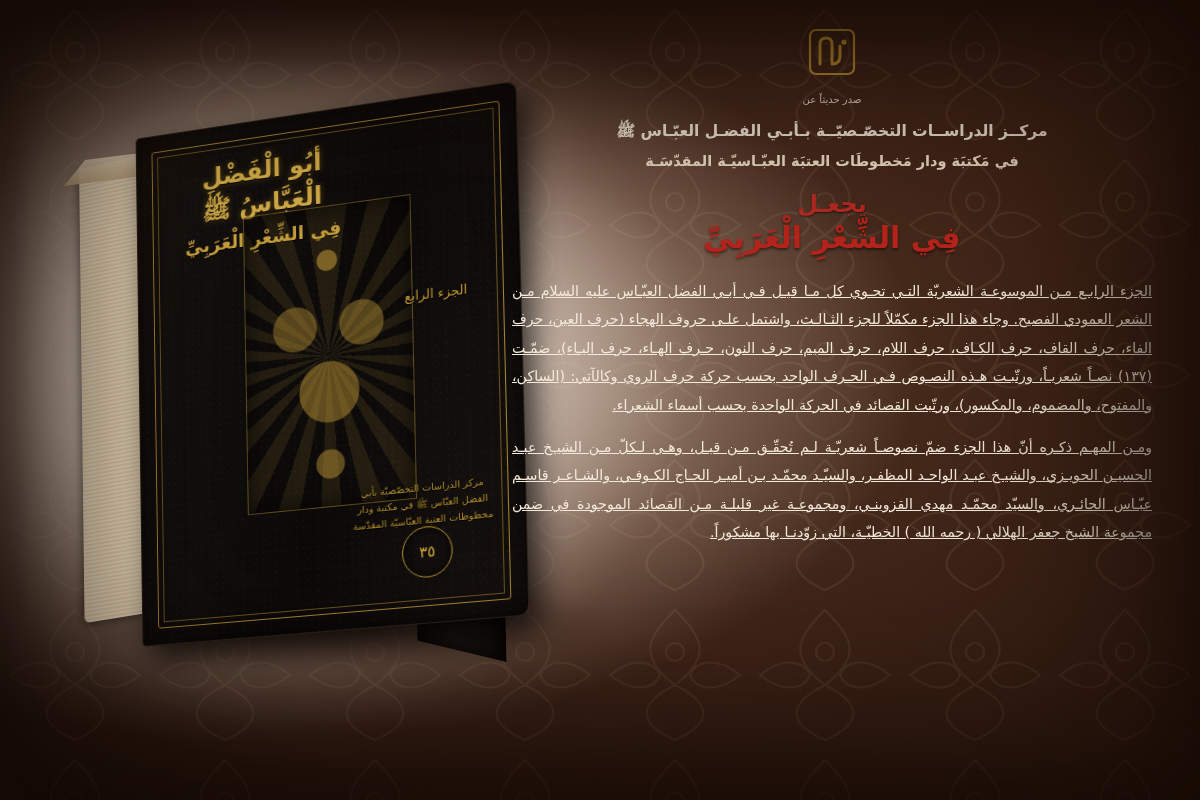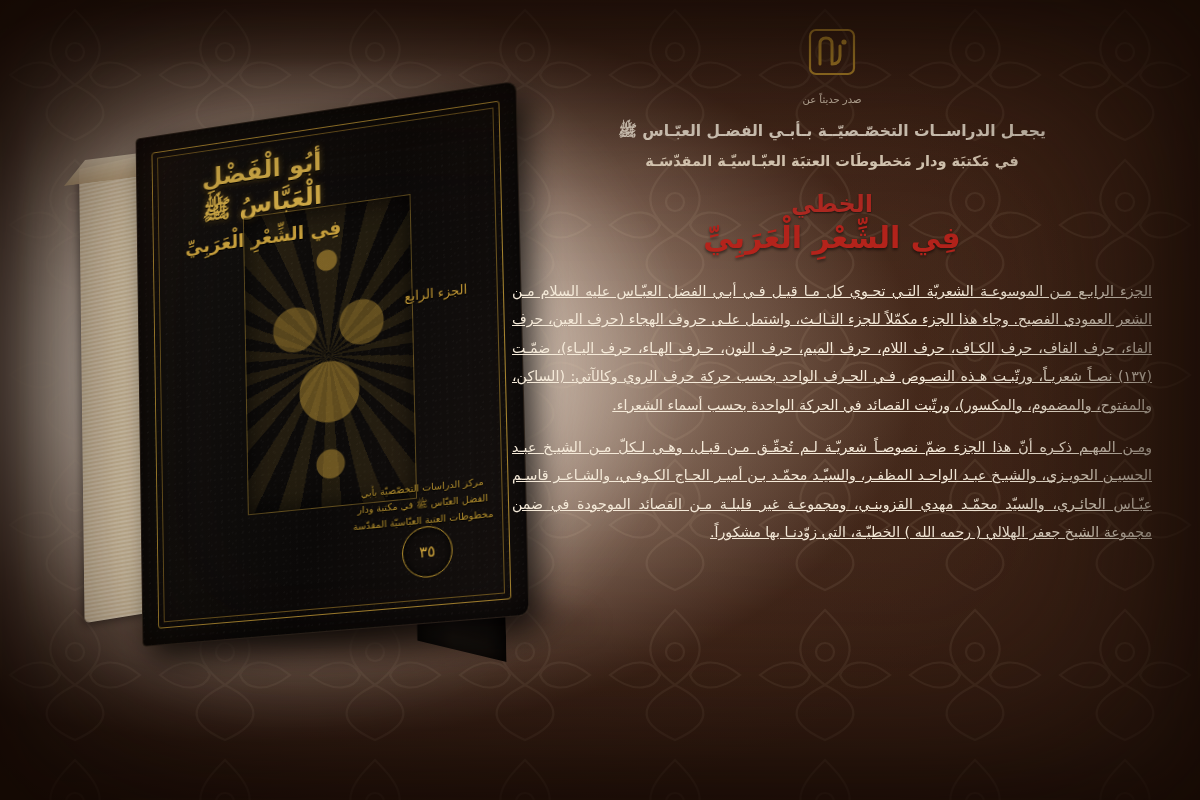--- a/index.html
+++ b/index.html
@@ -383,24 +383,24 @@
     <div class="logo">
       <svg class="lsvg" width="56" height="56" viewBox="0 0 56 56">
         <rect x="6" y="6" width="44" height="44" rx="6" fill="none" stroke="#c9992f" stroke-width="2.2"></rect>
         <path d="M16 40 L16 20 q0-6 6-6 t6 6 l0 18" fill="none" stroke="#c9992f" stroke-width="3" stroke-linecap="round"></path>
         <path d="M28 40 q8 0 8-8 l0-10" fill="none" stroke="#c9992f" stroke-width="3" stroke-linecap="round"></path>
         <circle cx="40" cy="18" r="2.6" fill="#c9992f"></circle>
       </svg>
     </div>
 
     <div class="pre-line">صدر حديثاً عن</div>
-    <div class="org-line">يجعـل الدراســات التخصّـصيّــة بـأبـي الفضـل العبّـاس ﷺ</div>
+    <div class="org-line">مركــز الدراســات التخصّـصيّــة بـأبـي الفضـل العبّـاس ﷺ</div>
     <div class="org-line2">في مَكتبَة ودار مَخطوطَات العتبَة العبّـاسيّـة المقدّسَـة</div>
 
-    <div class="kitab">الخطي</div>
+    <div class="kitab">يجعـل</div>
     <div class="sub-title">فِي الشِّعْرِ الْعَرَبِيِّ</div>
 
     <div class="body-text">الجزء الرابـع مـن الموسوعـة الشعريّة التـي تحـوي كل مـا قيـل فـي أبـي الفضل العبّـاس عليه السلام مـن الشعر العمودي الفصيح. وجاء هذا الجزء مكمّلاً للجزء الثـالـث، واشتمل علـى حروف الهجاء (حرف العين، حرف الفاء، حرف القاف، حرف الكـاف، حرف اللام، حرف الميم، حرف النون، حـرف الهـاء، حرف اليـاء)، ضمّـت (١٣٧) نصـاً شعريـاً، ورتّبـت هـذه النصـوص فـي الحـرف الواحد بحسب حركة حرف الروي وكالآتي: (الساكن، والمفتوح، والمضموم، والمكسور)، ورتّبت القصائد في الحركة الواحدة بحسب أسماء الشعراء.</div>
     <div class="body-text">ومـن المهـم ذكـره أنّ هذا الجزء ضمّ نصوصـاً شعريّـة لـم تُحقّـق مـن قبـل، وهـي لـكلّ مـن الشيـخ عبـد الحسيـن الحويـزي، والشيـخ عبـد الواحـد المظفـر، والسيّـد محمّـد بـن أميـر الحـاج الكـوفـي، والشـاعـر قاسـم عبّـاس الحائـري، والسيّد محمّـد مهدي القزوينـي، ومجموعـة غير قليلـة مـن القصائد الموجودة في ضمن مجموعة الشيخ جعفر الهلالي ( رحمه الله ) الخطيّـة، التي زوّدنـا بها مشكوراً.</div>
   </div>
 
   <div class="vignette"></div>
 </div>
 
 </body></html>

